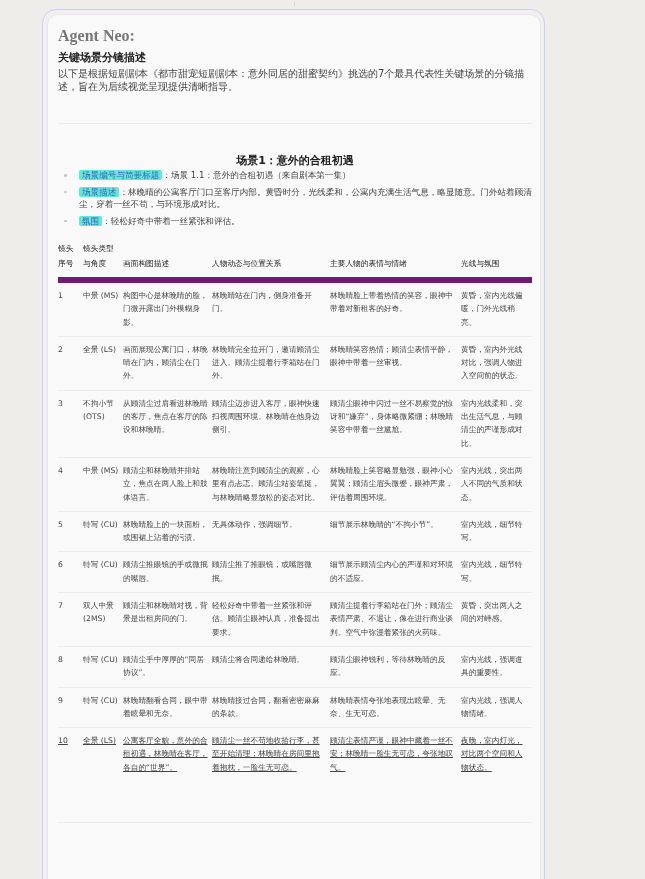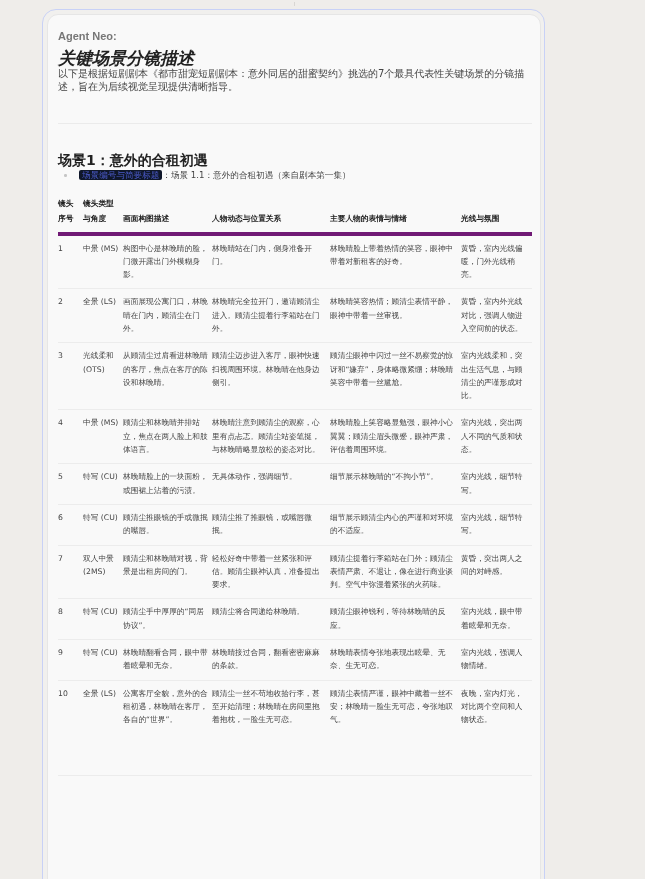--- a/index.html
+++ b/index.html
@@ -45,53 +45,53 @@
     background: #f9f9f9;
     box-sizing: border-box;
   }
   .content {
     position: absolute;
     left: 58px;
     top: 28px;
     width: 474px;
   }
   .agent-label {
-    font-family: Liberation Sans, sans-serif;
-    font-size: 11px;
+    font-family: Liberation Serif, serif;
+    font-size: 16px;
     color: #777;
     font-weight: bold;
     height: 16px;
     line-height: 16px;
   }
   .page-title {
     margin-top: 5px;
-    font-size: 17px;
+    font-size: 11px;
     font-weight: bold;
     color: #222;
     line-height: 18px;
-    font-style: italic;
   }
   .intro {
     font-size: 10px;
     line-height: 13px;
     color: #444;
     width: 474px;
   }
   .divider {
     height: 1px;
     background: #ebebeb;
     margin-top: 30px;
     width: 474px;
   }
   .scene-title {
     margin-top: 30px;
-    font-size: 14px;
+    font-size: 11px;
     font-weight: bold;
     color: #222;
     line-height: 13px;
+    text-align: center;
   }
   .scene-list {
     list-style: none;
     margin: 2px 0 0 0;
     padding: 0;
   }
   .scene-list li {
     position: relative;
     padding-left: 21px;
     font-size: 8.6px;
@@ -102,50 +102,51 @@
   .bullet {
     position: absolute;
     left: 6px;
     top: 5px;
     width: 2.5px;
     height: 2.5px;
     background: #c6c6c6;
     border-radius: 50%;
   }
   .tag {
-    background: #0f172a;
+    background: #5eead4;
     color: #4a5ac8;
     padding: 0 3px;
     border-radius: 2px;
   }
   table.shots {
     margin-top: 14px;
     border-collapse: collapse;
     width: 474px;
     table-layout: fixed;
     font-size: 7.7px;
     color: #444;
   }
   table.shots th {
-    font-weight: bold;
+    font-weight: normal;
     color: #222;
     text-align: left;
     vertical-align: bottom;
     padding: 0 4px 6px 0;
     line-height: 15px;
-    border-bottom: 4px solid #701a75;
+    border-bottom: 6px solid #701a75;
   }
   table.shots td {
     vertical-align: top;
     padding: 6px 4px 7px 0;
     line-height: 13.3px;
     border-bottom: 1px solid #ececec;
   }
   table.shots tr.last td {
     padding-bottom: 48px;
+    text-decoration: underline;
   }
   col.c1 { width: 25px; }
   col.c2 { width: 40px; }
   col.c3 { width: 89px; }
   col.c4 { width: 118px; }
   col.c5 { width: 131px; }
   col.c6 { width: 71px; }
 </style>
 </head>
 <body>
@@ -158,20 +159,28 @@
   <div class="agent-label">Agent Neo:</div>
   <div class="page-title">关键场景分镜描述</div>
   <div class="intro">以下是根据短剧剧本《都市甜宠短剧剧本：意外同居的甜蜜契约》挑选的7个最具代表性关键场景的分镜描述，旨在为后续视觉呈现提供清晰指导。</div>
   <div class="divider"></div>
 
   <div class="scene-title">场景1：意外的合租初遇</div>
   <ul class="scene-list">
     <li>
       <span class="bullet"></span>
       <span class="tag">场景编号与简要标题</span><span>：场景 1.1：意外的合租初遇（来自剧本第一集）</span>
+    </li>
+    <li>
+      <span class="bullet"></span>
+      <span class="tag">场景描述</span><span>：林晚晴的公寓客厅门口至客厅内部。黄昏时分，光线柔和，公寓内充满生活气息，略显随意。门外站着顾清尘，穿着一丝不苟，与环境形成对比。</span>
+    </li>
+    <li>
+      <span class="bullet"></span>
+      <span class="tag">氛围</span><span>：轻松好奇中带着一丝紧张和评估。</span>
     </li>
   </ul>
 
   <table class="shots">
     <colgroup>
       <col class="c1">
         <col class="c2">
         <col class="c3">
         <col class="c4">
         <col class="c5">
@@ -199,21 +208,21 @@
       <tr>
         <td>2</td>
         <td>全景 (LS)</td>
         <td>画面展现公寓门口，林晚晴在门内，顾清尘在门外。</td>
         <td>林晚晴完全拉开门，邀请顾清尘进入。顾清尘提着行李箱站在门外。</td>
         <td>林晚晴笑容热情；顾清尘表情平静，眼神中带着一丝审视。</td>
         <td>黄昏，室内外光线对比，强调人物进入空间前的状态。</td>
       </tr>
       <tr>
         <td>3</td>
-        <td>光线柔和 (OTS)</td>
+        <td>不拘小节 (OTS)</td>
         <td>从顾清尘过肩看进林晚晴的客厅，焦点在客厅的陈设和林晚晴。</td>
         <td>顾清尘迈步进入客厅，眼神快速扫视周围环境。林晚晴在他身边侧引。</td>
         <td>顾清尘眼神中闪过一丝不易察觉的惊讶和“嫌弃”，身体略微紧绷；林晚晴笑容中带着一丝尴尬。</td>
         <td>室内光线柔和，突出生活气息，与顾清尘的严谨形成对比。</td>
       </tr>
       <tr>
         <td>4</td>
         <td>中景 (MS)</td>
         <td>顾清尘和林晚晴并排站立，焦点在两人脸上和肢体语言。</td>
         <td>林晚晴注意到顾清尘的观察，心里有点忐忑。顾清尘站姿笔挺，与林晚晴略显放松的姿态对比。</td>
@@ -243,21 +252,21 @@
         <td>轻松好奇中带着一丝紧张和评估。顾清尘眼神认真，准备提出要求。</td>
         <td>顾清尘提着行李箱站在门外；顾清尘表情严肃、不退让，像在进行商业谈判。空气中弥漫着紧张的火药味。</td>
         <td>黄昏，突出两人之间的对峙感。</td>
       </tr>
       <tr>
         <td>8</td>
         <td>特写 (CU)</td>
         <td>顾清尘手中厚厚的“同居协议”。</td>
         <td>顾清尘将合同递给林晚晴。</td>
         <td>顾清尘眼神锐利，等待林晚晴的反应。</td>
-        <td>室内光线，眼中带着眩晕和无奈。</td>
+        <td>室内光线，强调道具的重要性。</td>
       </tr>
       <tr>
         <td>9</td>
         <td>特写 (CU)</td>
         <td>林晚晴翻看合同，眼中带着眩晕和无奈。</td>
         <td>林晚晴接过合同，翻看密密麻麻的条款。</td>
         <td>林晚晴表情夸张地表现出眩晕、无奈、生无可恋。</td>
         <td>室内光线，强调人物情绪。</td>
       </tr>
       <tr class="last">

